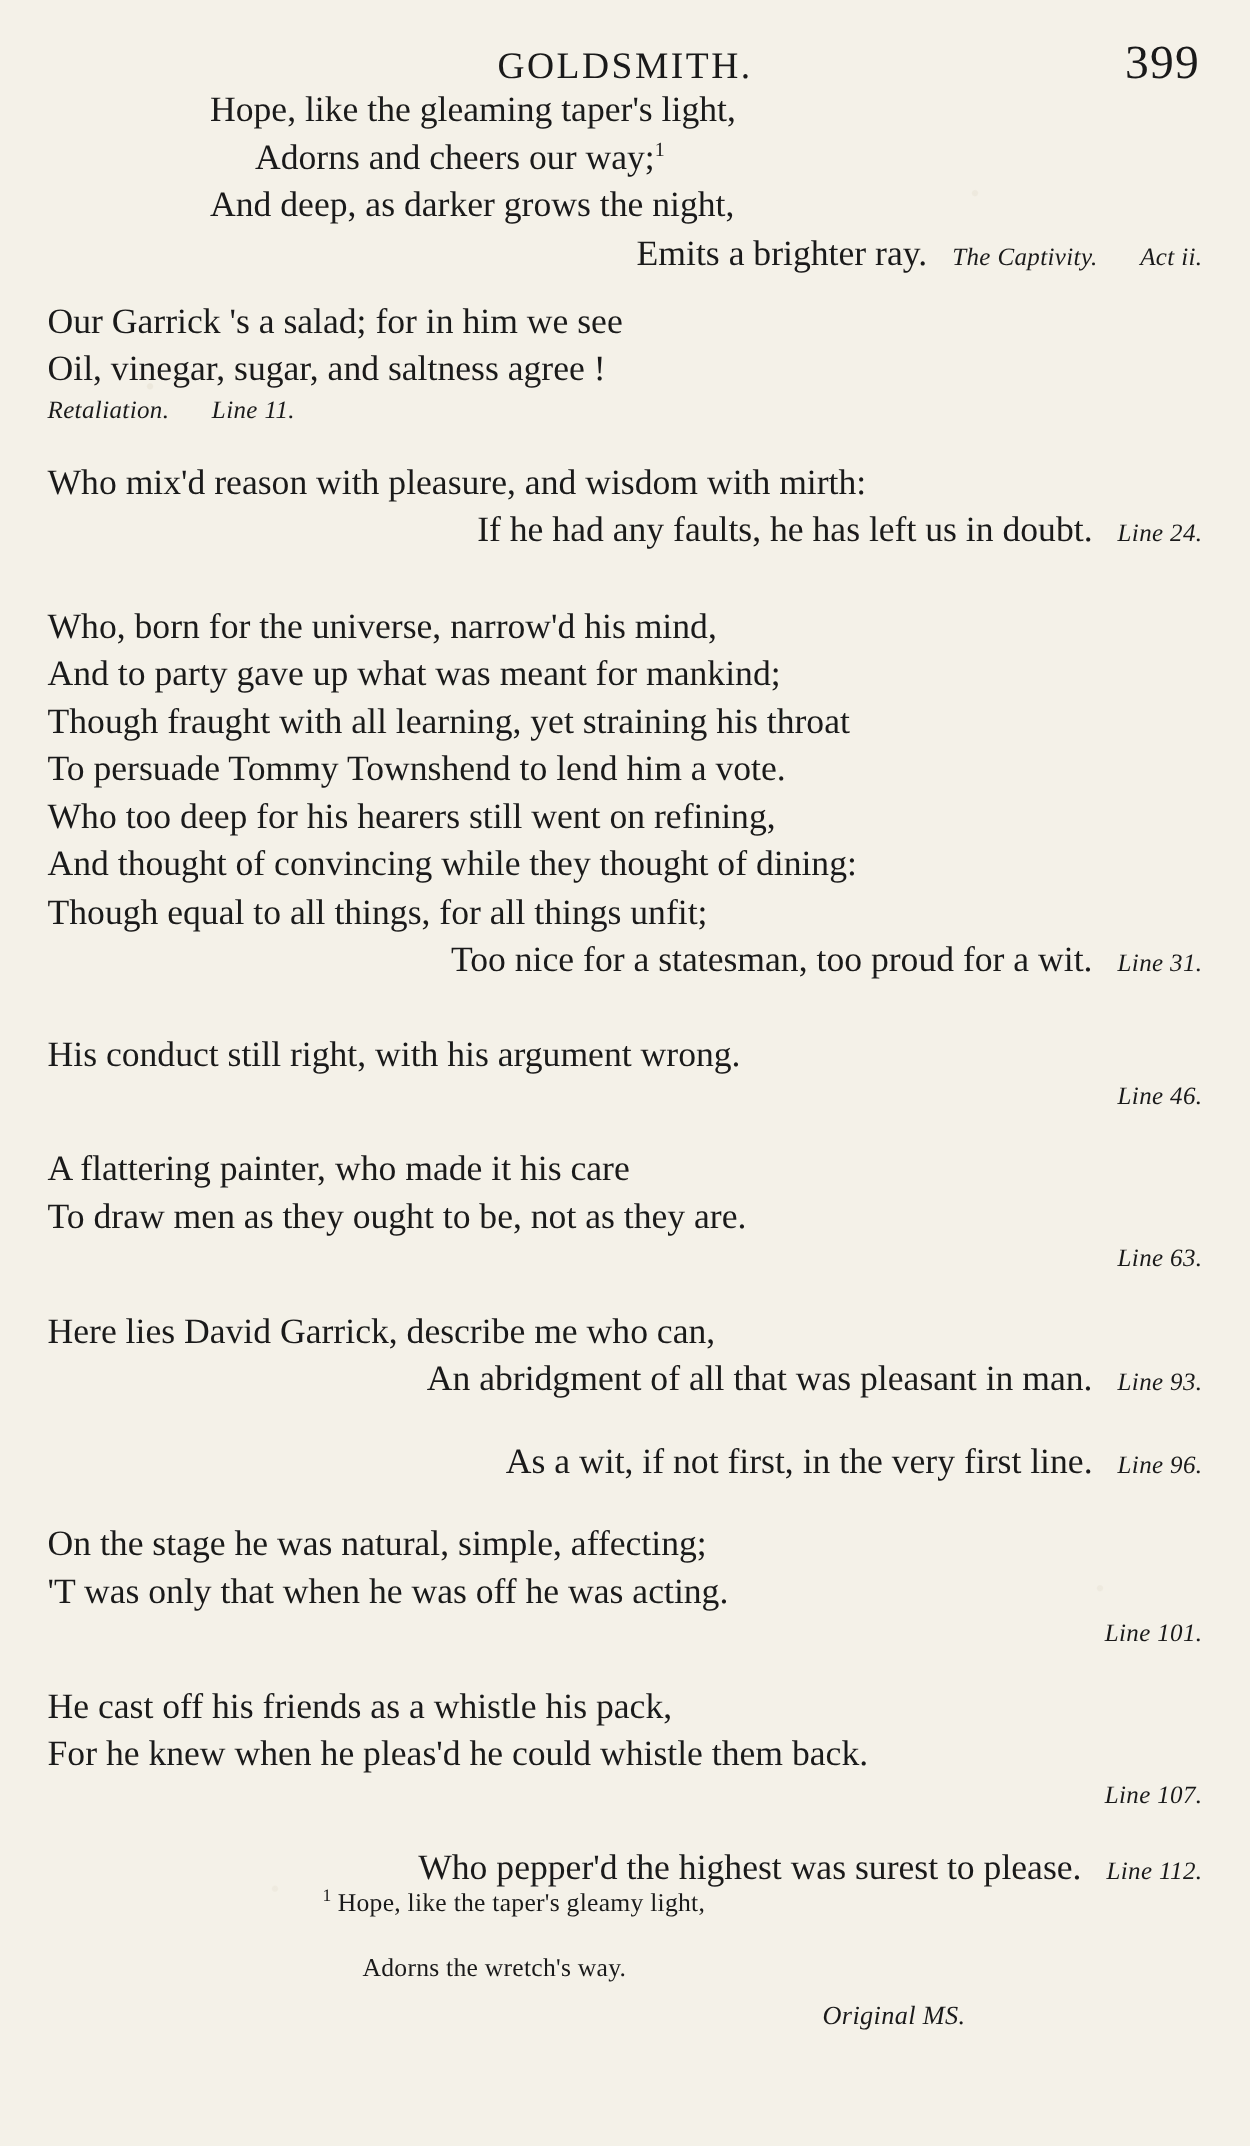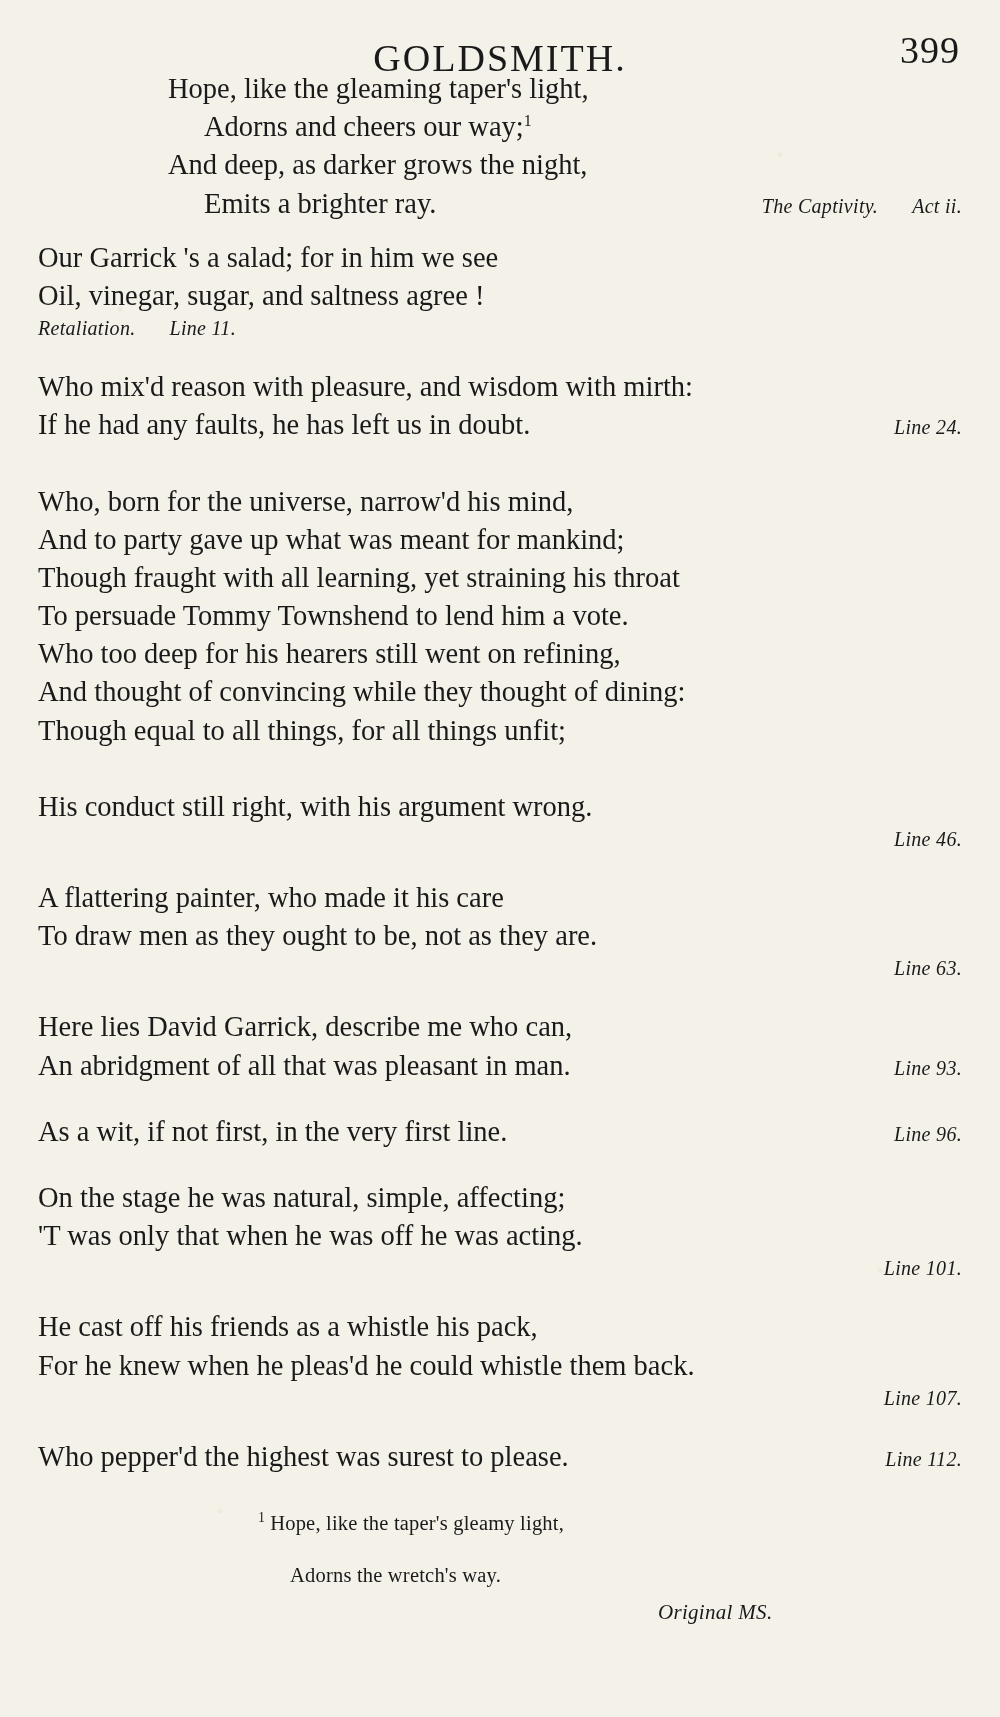--- a/index.html
+++ b/index.html
@@ -40,21 +40,21 @@
     position: relative;
     height: 70px;
     margin: 0;
   }
   .head-title {
     position: absolute;
     top: 36px;
     left: 0;
     width: 100%;
     text-align: center;
-    font-size: 38px;
+    font-size: 30px;
     letter-spacing: 2px;
     font-family: "Liberation Serif", serif;
   }
   .page-number {
     position: absolute;
     top: 28px;
     right: 40px;
     font-size: 38px;
     letter-spacing: 1px;
   }
@@ -91,21 +91,21 @@
   
   .cite-inline {
     font-style: italic;
     font-size: 20px;
     letter-spacing: .3px;
     white-space: nowrap;
   }
   .line-row {
     display: flex;
     align-items: baseline;
-    justify-content: space-between;
+    justify-content: flex-end;
     gap: 20px;
   }
   .line-row .line { flex: 0 1 auto; }
   .cite-right {
     display: block;
     text-align: right;
     font-style: italic;
     font-size: 20px;
     letter-spacing: .3px;
     margin-top: 2px;
@@ -194,20 +194,24 @@
     <div class="gap-md"></div>
 
     <div class="quote">
       <div class="line">Who, born for the universe, narrow'd his mind,</div>
       <div class="line">And to party gave up what was meant for mankind;</div>
       <div class="line">Though fraught with all learning, yet straining his throat</div>
       <div class="line">To persuade Tommy Townshend to lend him a vote.</div>
       <div class="line">Who too deep for his hearers still went on refining,</div>
       <div class="line">And thought of convincing while they thought of dining:</div>
       <div class="line">Though equal to all things, for all things unfit;</div>
+      <div class="line-row">
+        <div class="line">Too nice for a statesman, too proud for a wit.</div>
+        <div class="cite-inline">Line 31.</div>
+      </div>
     </div>
 
     <div class="gap-md"></div>
 
     <div class="quote">
       <div class="line">His conduct still right, with his argument wrong.</div>
       <div class="cite-right">Line 46.</div>
     </div>
 
     <div class="gap-sm"></div>

